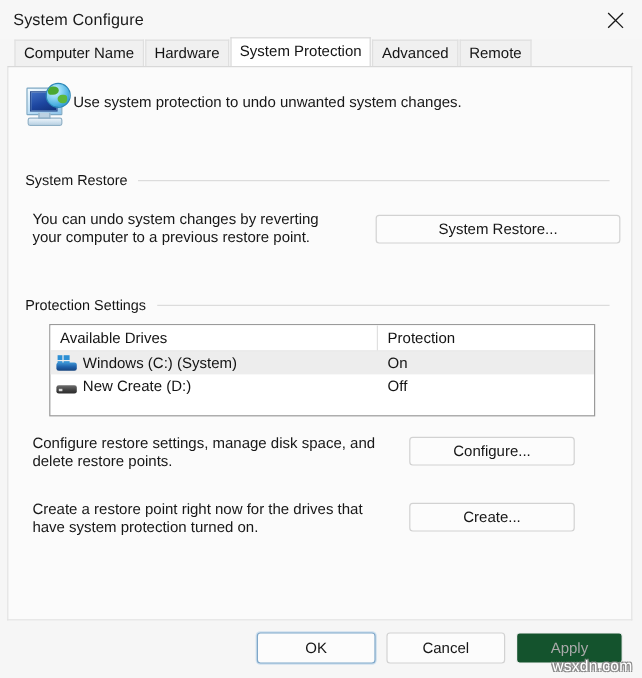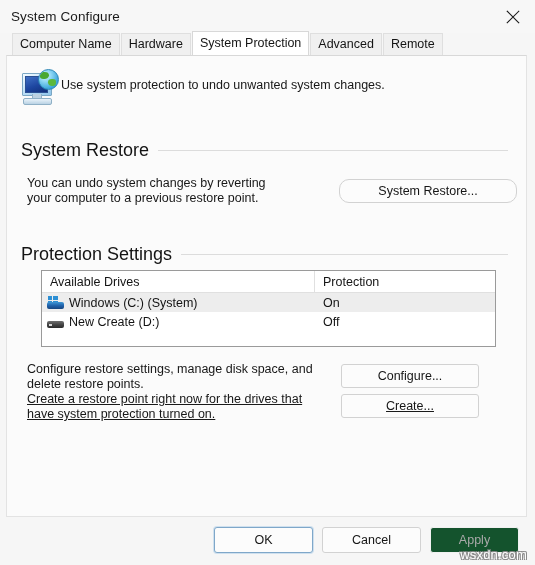--- a/index.html
+++ b/index.html
@@ -179,21 +179,21 @@
   .group {
     margin: 0 18px 0 14px;
     position: relative;
   }
   .group-head {
     display: flex;
     align-items: center;
     height: 16px;
   }
   .group-title {
-    font-size: 18px;
+    font-size: 12px;
     color: #141414;
     white-space: nowrap;
     padding-right: 9px;
   }
   .group-rule {
     flex: 1 1 auto;
     height: 1px;
     background: #dcdcdc;
   }
 
@@ -346,21 +346,21 @@
     </div>
 
     <div class="group" style="margin-top:33px;">
       <div class="group-head">
         <div class="group-title">System Restore</div>
         <div class="group-rule"></div>
       </div>
       <div class="desc-row" style="margin-top:18px; padding-left:6px;">
         <div class="desc" style="width:272px;">You can undo system changes by reverting
 your computer to a previous restore point.</div>
-        <button class="btn" style="width:178px; margin-top:3px; margin-right:-9px;border-radius:10px;">System Restore...</button>
+        <button class="btn" style="width:204px; margin-top:3px; margin-right:-9px;">System Restore...</button>
       </div>
     </div>
 
     <div class="group" style="margin-top:40px;">
       <div class="group-head">
         <div class="group-title">Protection Settings</div>
         <div class="group-rule"></div>
       </div>
 
       <div class="drives">
@@ -395,21 +395,21 @@
           <div class="col2">Off</div>
         </div>
       </div>
 
       <div class="desc-row" style="margin-top:15px; padding-left:6px;">
         <div class="desc" style="width:310px;">Configure restore settings, manage disk space, and
 delete restore points.</div>
         <button class="btn" style="width:138px; margin-top:2px; margin-right:29px;">Configure...</button>
       </div>
 
-      <div class="desc-row" style="padding-left:6px;text-decoration:underline;">
+      <div class="desc-row" style="margin-top:25px; padding-left:6px;">
         <div class="desc" style="width:310px;">Create a restore point right now for the drives that
 have system protection turned on.</div>
         <button class="btn" style="width:138px; margin-top:2px; margin-right:29px;">Create...</button>
       </div>
     </div>
   </div>
 
   <div class="buttonbar">
     <button class="btn default" style="position:absolute; left:214px; top:10px; width:99px; height:26px;">OK</button>
     <button class="btn" style="position:absolute; left:322px; top:10px; width:99px; height:26px;">Cancel</button>

